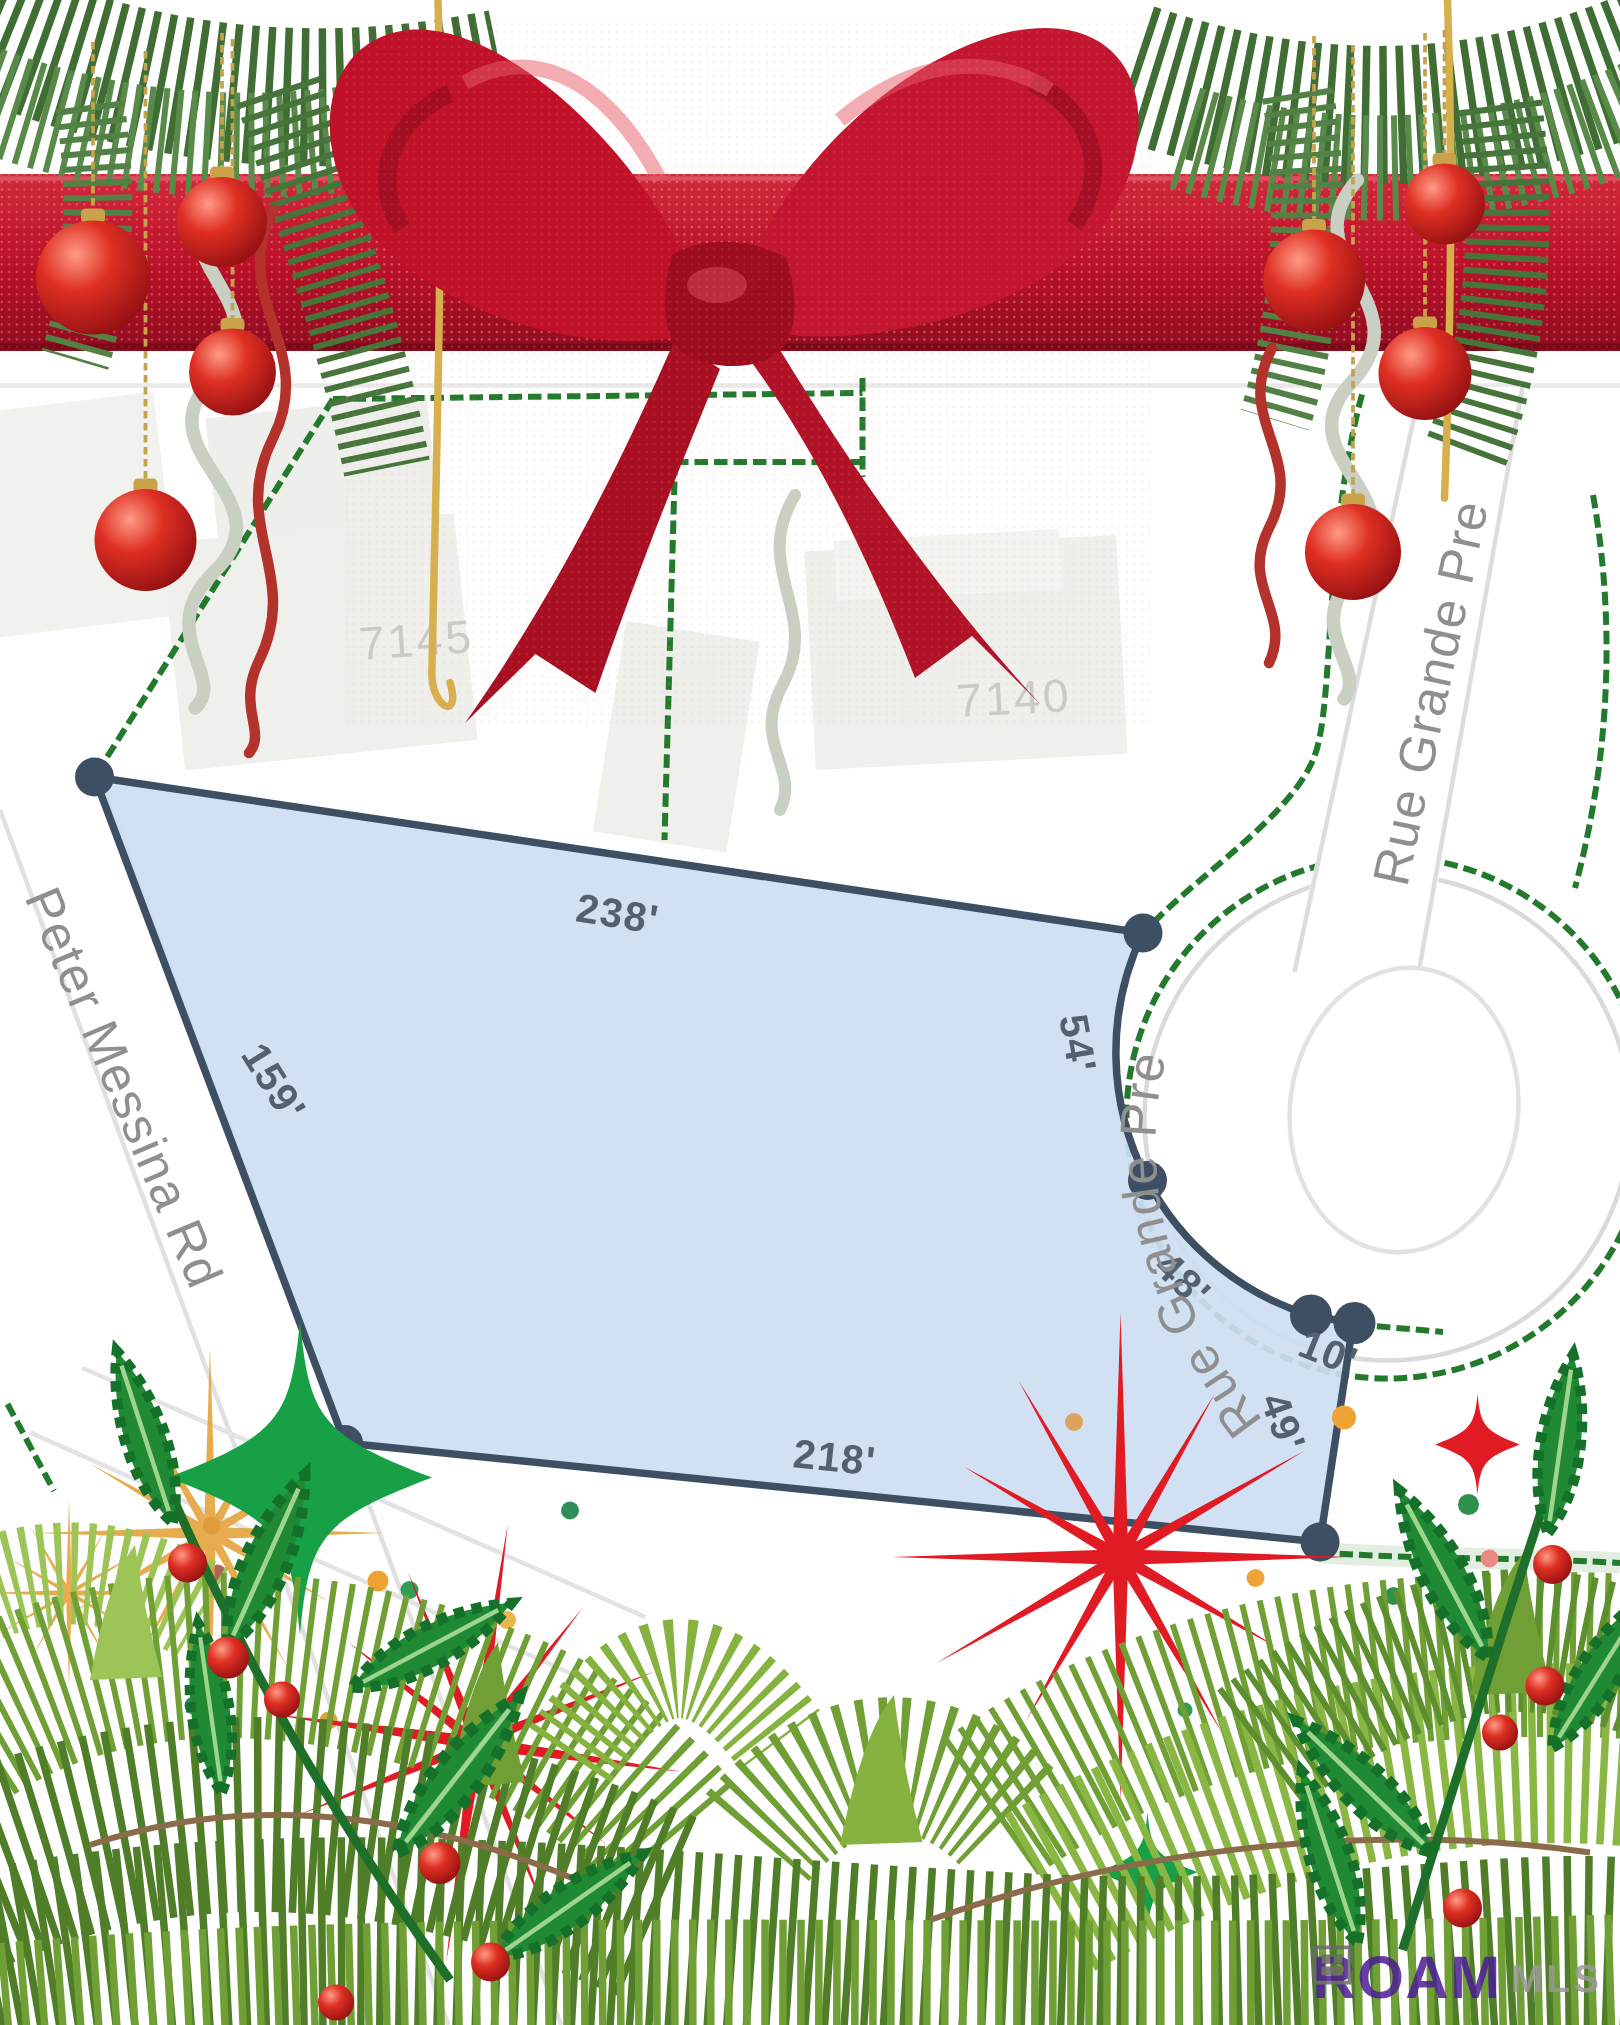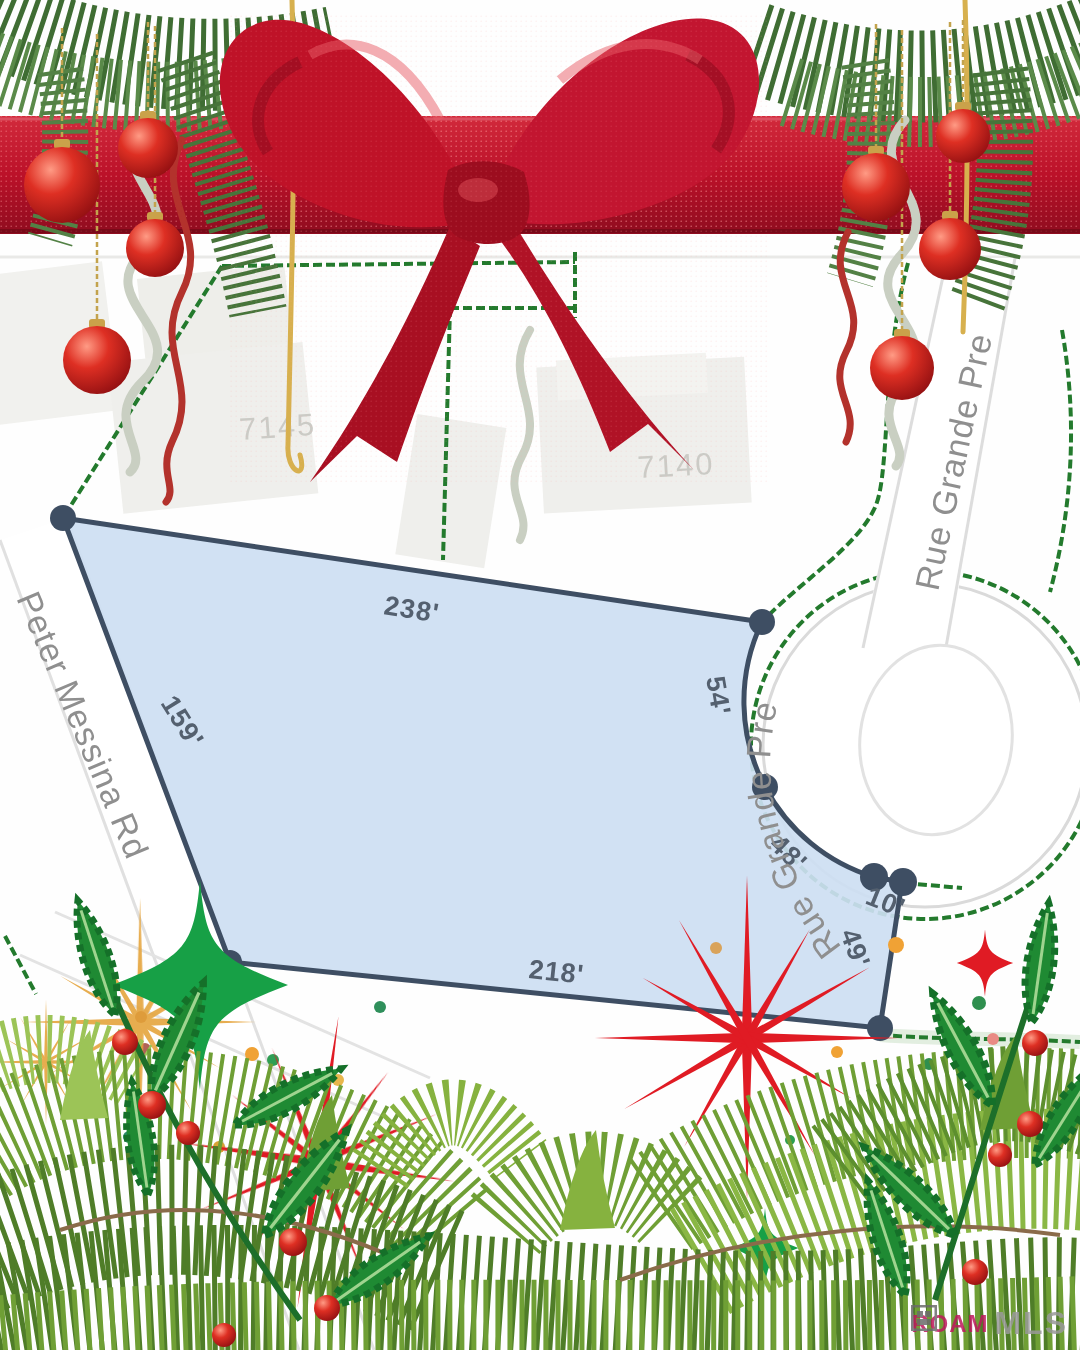--- a/index.html
+++ b/index.html
@@ -12,22 +12,22 @@
   }
   .stage svg{position:absolute;left:0;top:0;}
   .dim-label{font-weight:bold;font-size:27px;fill:#54606f;letter-spacing:1px;}
   .street-label{font-size:34px;fill:#8f8f8f;letter-spacing:1px;}
   .house-label{font-size:31px;fill:#cbcbc6;letter-spacing:2px;}
   .watermark{
     position:absolute;right:12px;bottom:8px;
     display:flex;align-items:center;gap:6px;
     opacity:.85;
   }
-  .watermark .brand{font-weight:800;font-size:24px;color:#be185d;letter-spacing:1px;}
-  .watermark .suffix{font-weight:600;font-size:32px;color:#999999;letter-spacing:2px;}
+  .watermark .brand{font-weight:800;font-size:40px;color:#4c1d95;letter-spacing:1px;}
+  .watermark .suffix{font-weight:600;font-size:26px;color:#999999;letter-spacing:2px;}
 </style>
 </head>
 <body>
 
 <div class="stage">
 
 <svg width="1080" height="1350" viewBox="0 0 1080 1350" xmlns="http://www.w3.org/2000/svg">
   <defs>
     <radialGradient id="ballGrad" cx="0.35" cy="0.3" r="0.8">
       <stop offset="0" stop-color="#ff9b85"></stop>

